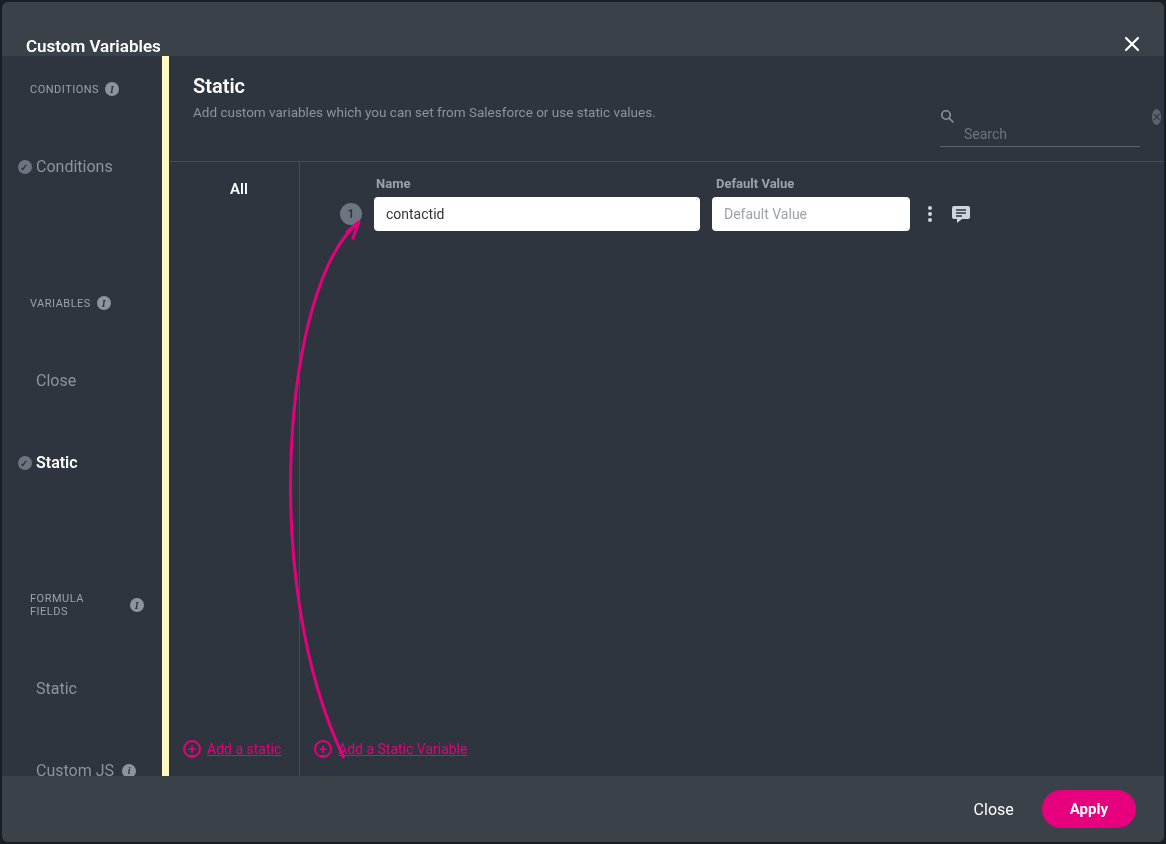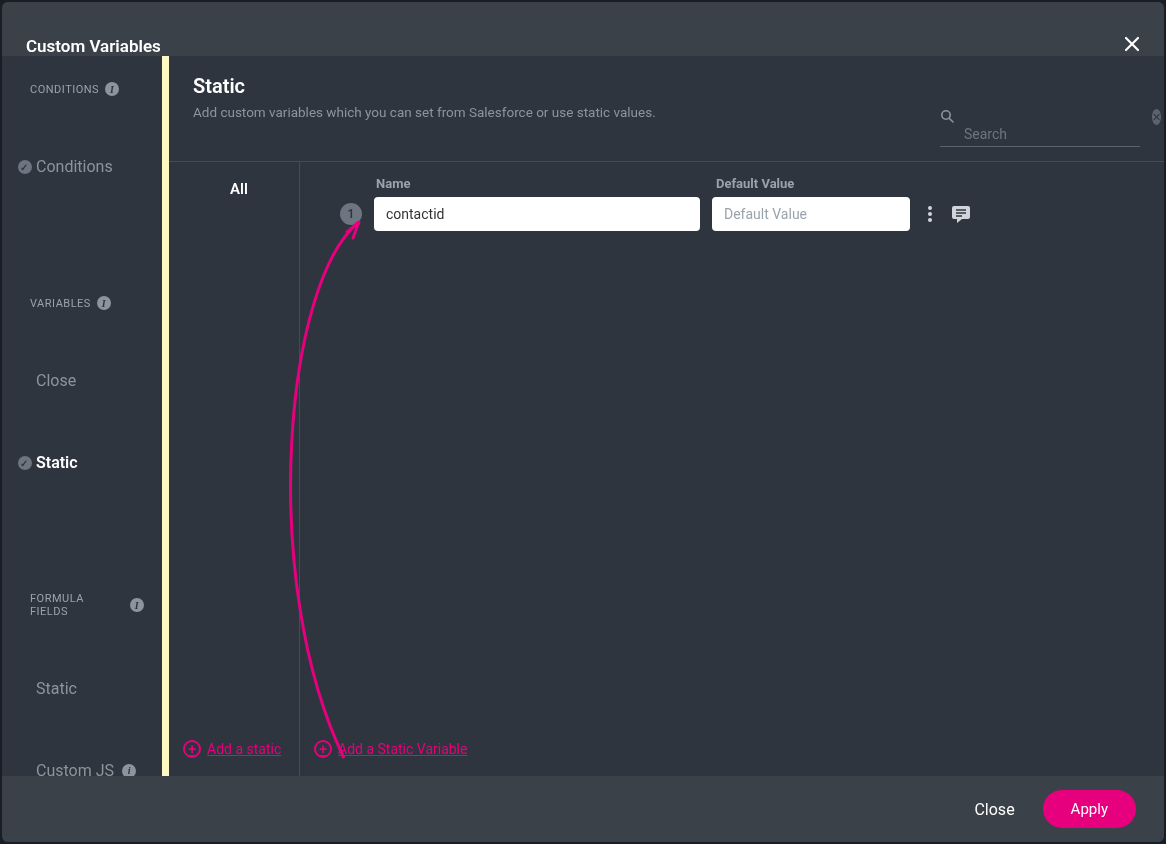--- a/index.html
+++ b/index.html
@@ -100,21 +100,21 @@
   .comment-icon{width:22px;height:20px;cursor:pointer;}
   
   .bottom-links{position:absolute;left:0;right:0;bottom:0;height:54px;border-top:0;display:flex;}
   .bottom-folder{width:131px;border-right:1px solid #454c55;display:flex;align-items:center;padding-left:14px;}
   .bottom-var{flex:1;display:flex;align-items:center;padding-left:14px;}
   .add-link{color:#e6007e;font-size:14px;text-decoration:underline;display:flex;align-items:center;gap:6px;cursor:pointer;}
   .plus-circ{width:18px;height:18px;border:2px solid #e6007e;border-radius:50%;display:flex;align-items:center;justify-content:center;color:#e6007e;font-size:14px;line-height:1;font-weight:600;}
   
   .modal-footer{height:66px;background:#3a4149;display:flex;align-items:center;justify-content:flex-end;gap:28px;padding:0 28px;}
   .btn-close{color:#fff;font-size:16px;cursor:pointer;}
-  .btn-apply{background:#e6007e;color:#fff;border:none;border-radius:22px;padding:10px 28px;font-size:15px;font-weight:400;cursor:pointer;}
+  .btn-apply{background:#e6007e;color:#fff;border:none;border-radius:22px;padding:10px 28px;font-size:15px;font-weight:700;cursor:pointer;}
   
   .arrow-svg{position:absolute;left:0;top:0;pointer-events:none;z-index:5;}
 </style>
 </head>
 <body>
 
 <div class="modal">
 
   <div class="modal-header">
     <div class="modal-title">Custom Variables</div>

